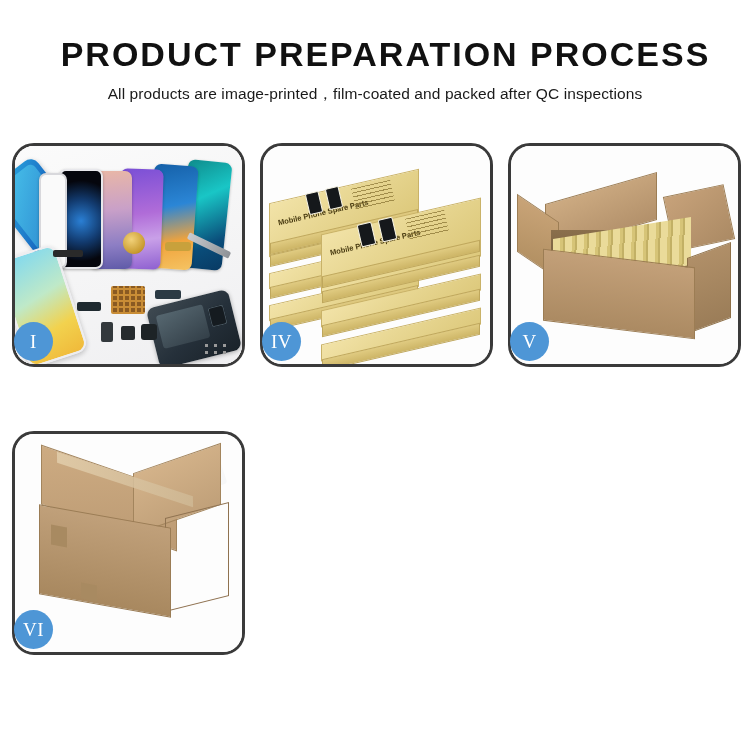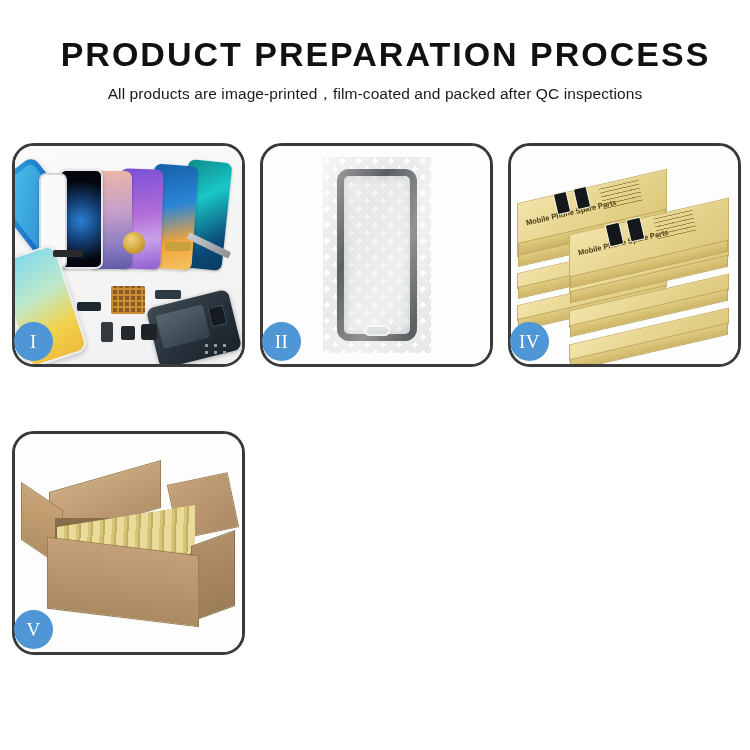--- a/index.html
+++ b/index.html
@@ -306,31 +306,20 @@
       <div class="flex4"></div>
       <div class="flex5"></div>
       <div class="flex6"></div>
       <div class="flex7"></div>
       <div class="tweezer"></div>
       <div class="screws"></div>
     </div>
     <div class="badge">I</div>
   </div>
 
-  <div class="panel">
-    <div class="panel-inner">
-      <div class="bw-sheet">
-        <div class="bw-screen">
-          <div class="bw-home"></div>
-        </div>
-        <div class="bw-gloss"></div>
-      </div>
-    </div>
-    <div class="badge">II</div>
-  </div>
 
 
   <div class="panel">
     <div class="panel-inner">
       <div class="stack">
         <div class="ybox yb-d">
             <div class="top"></div>
             <div class="side"></div>
           </div>
         <div class="ybox yb-c">
@@ -381,14 +370,27 @@
       <div class="c5-flapL"></div>
       <div class="c5-flapR"></div>
       <div class="c5-inner"></div>
       <div class="c5-fill"></div>
       <div class="c5-side"></div>
       <div class="c5-front"></div>
     </div>
     <div class="badge">V</div>
   </div>
 
+  <div class="panel">
+    <div class="panel-inner">
+      <div class="c6-wrap"></div>
+      <div class="c6-top"></div>
+      <div class="c6-top2"></div>
+      <div class="c6-tape"></div>
+      <div class="c6-side"></div>
+      <div class="c6-front"></div>
+      <div class="c6-tab1"></div>
+      <div class="c6-tab2"></div>
+    </div>
+    <div class="badge">VI</div>
+  </div>
 
 </div>
 
 </body></html>

